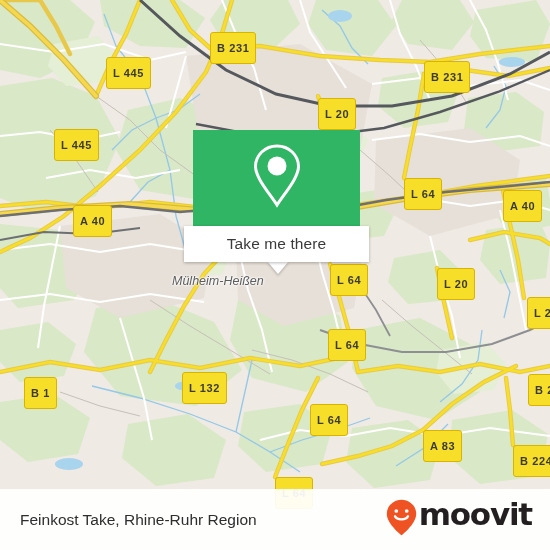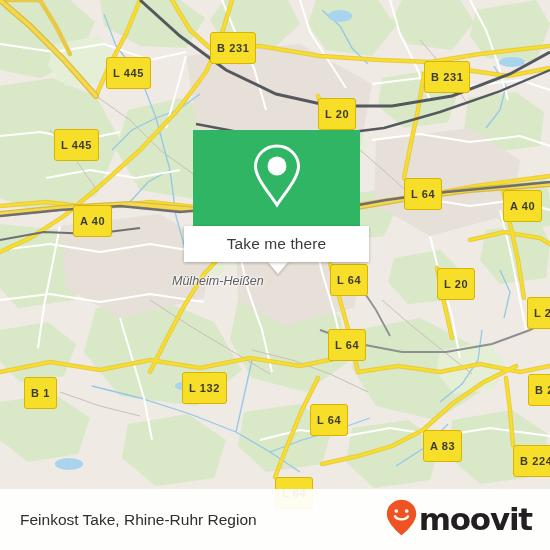--- a/index.html
+++ b/index.html
@@ -137,21 +137,20 @@
     box-sizing: border-box;
   }
   #footer-title {
     font-family: "Liberation Sans", sans-serif;
     font-size: 15.5px;
     color: #2e2e2e;
     white-space: nowrap;
   }
   #brand {
     display: flex;
-    align-items: center;
     gap: 2px;
   }
   #brand-wordmark {
     font-family: "DejaVu Sans", sans-serif;
     font-size: 31px;
     font-weight: bold;
     color: #231f20;
     letter-spacing: -1.2px;
     line-height: 1;
   }

